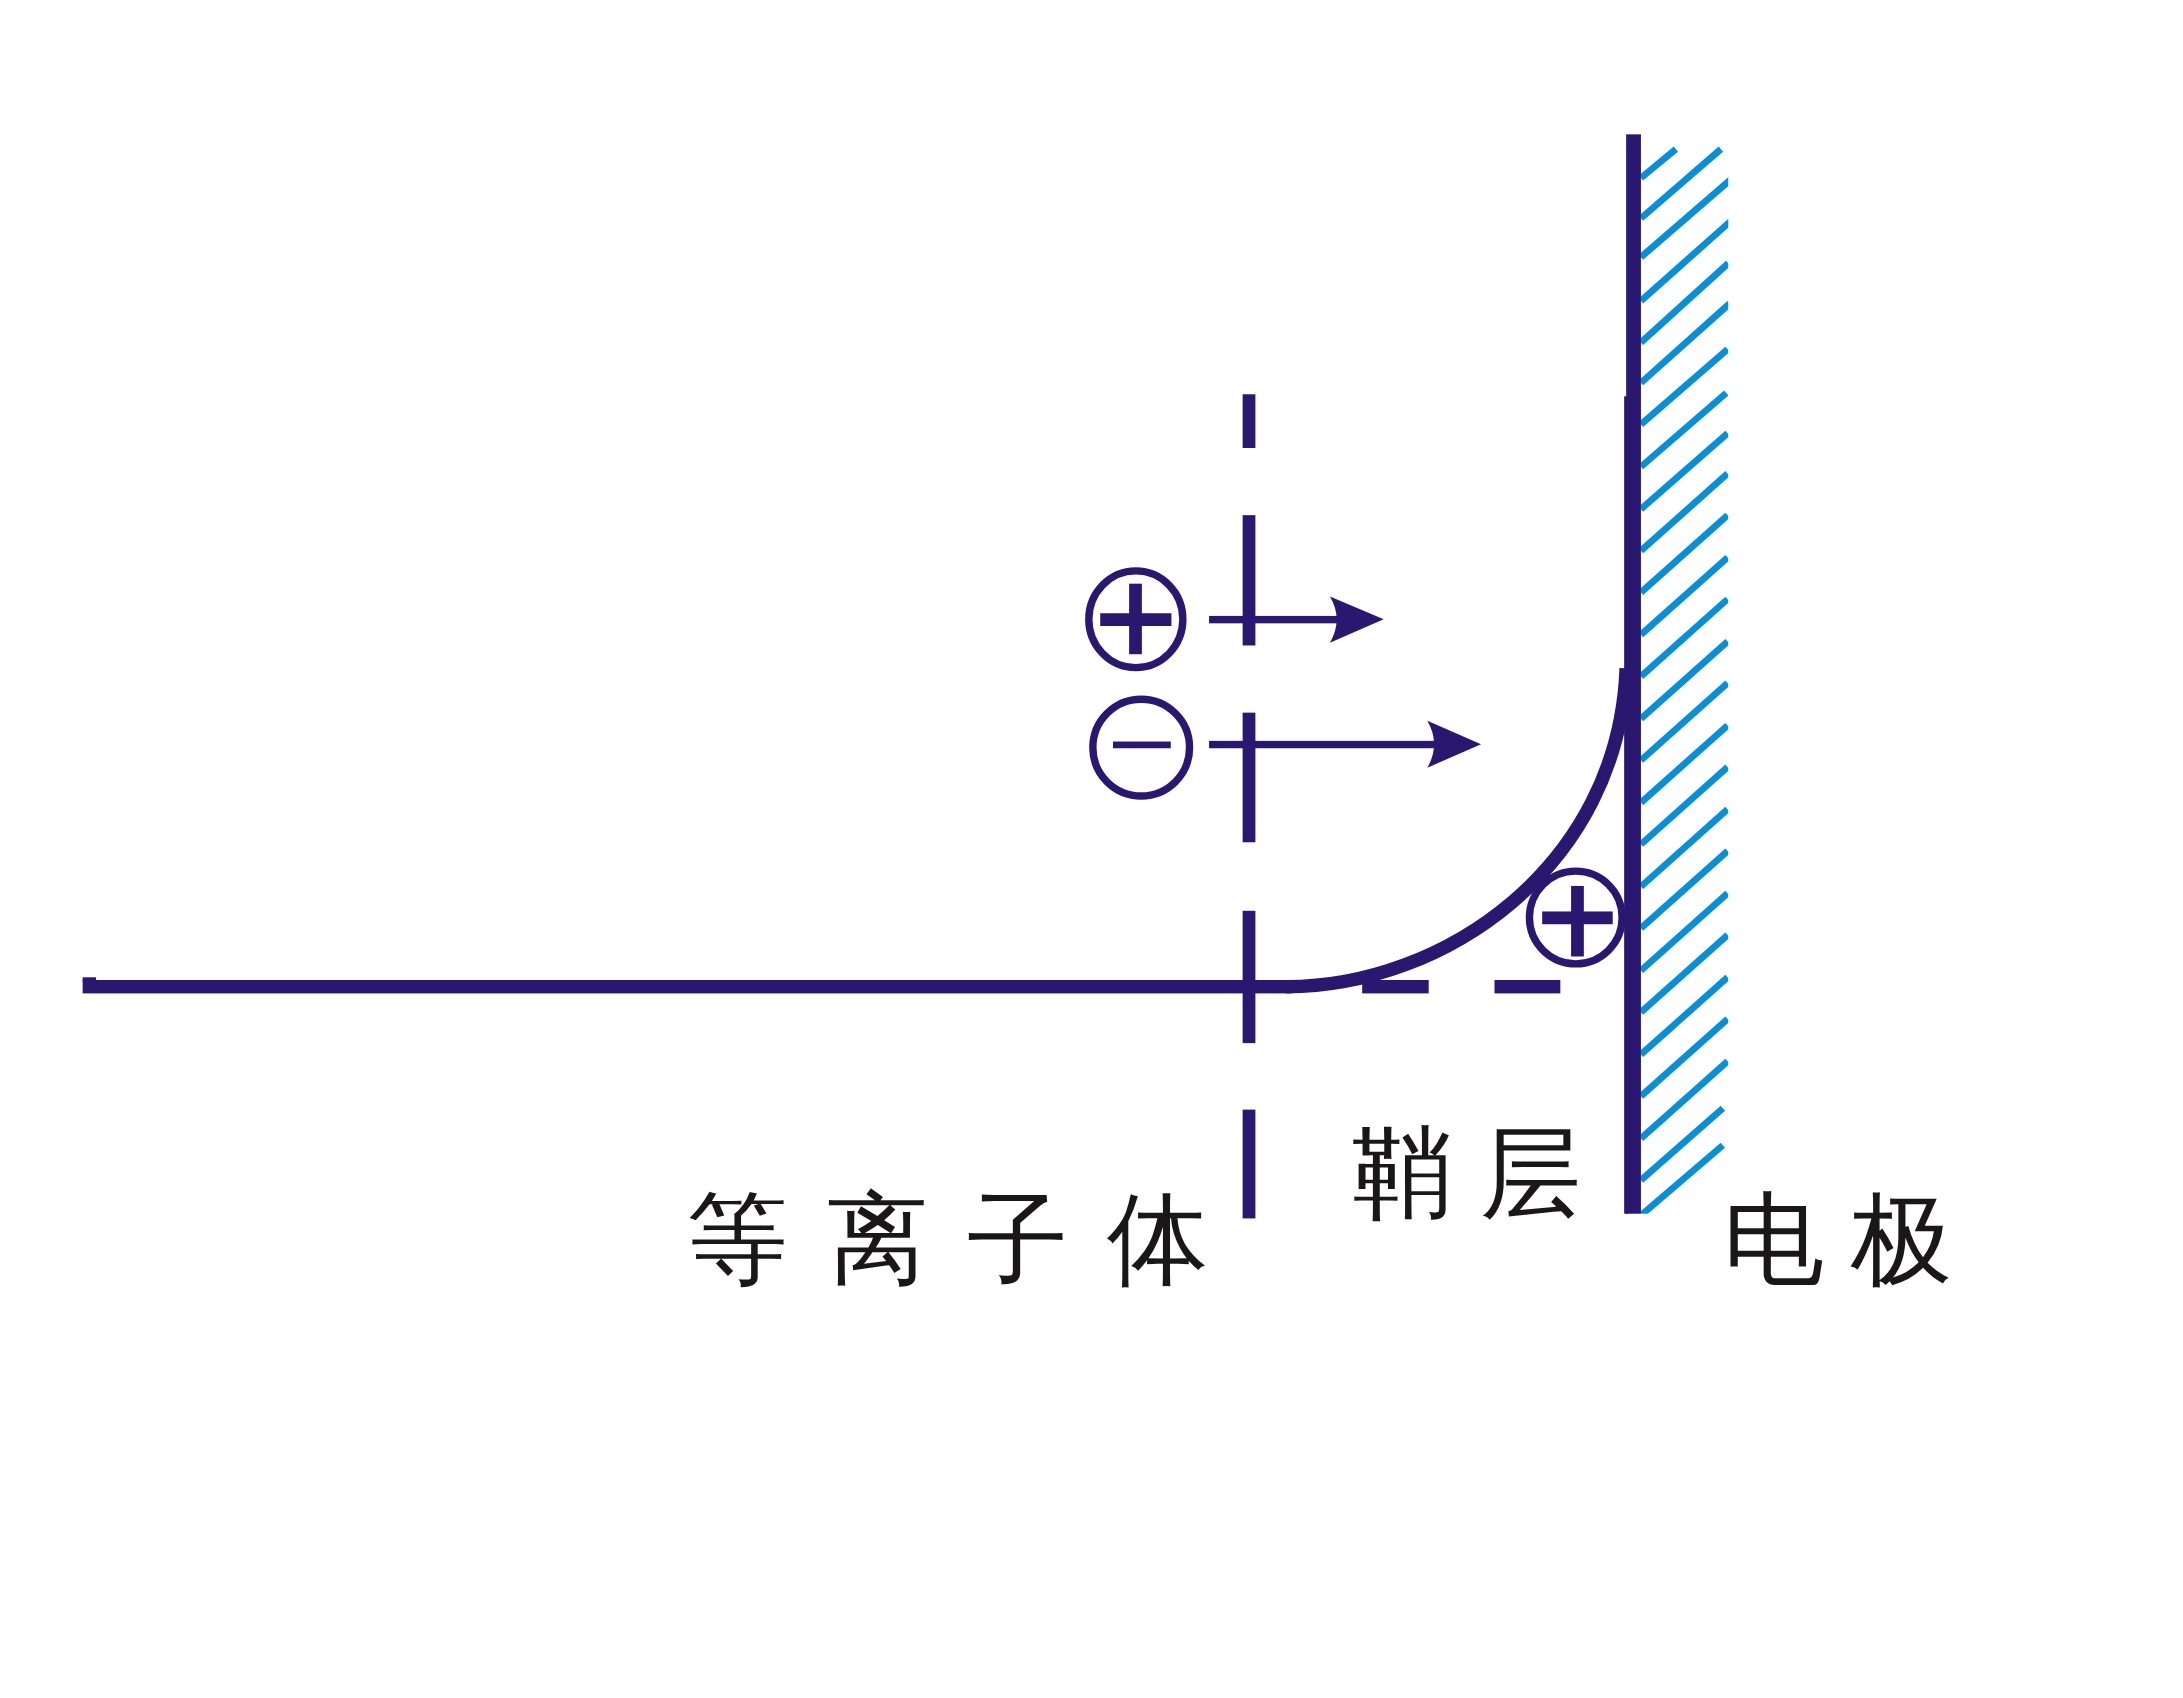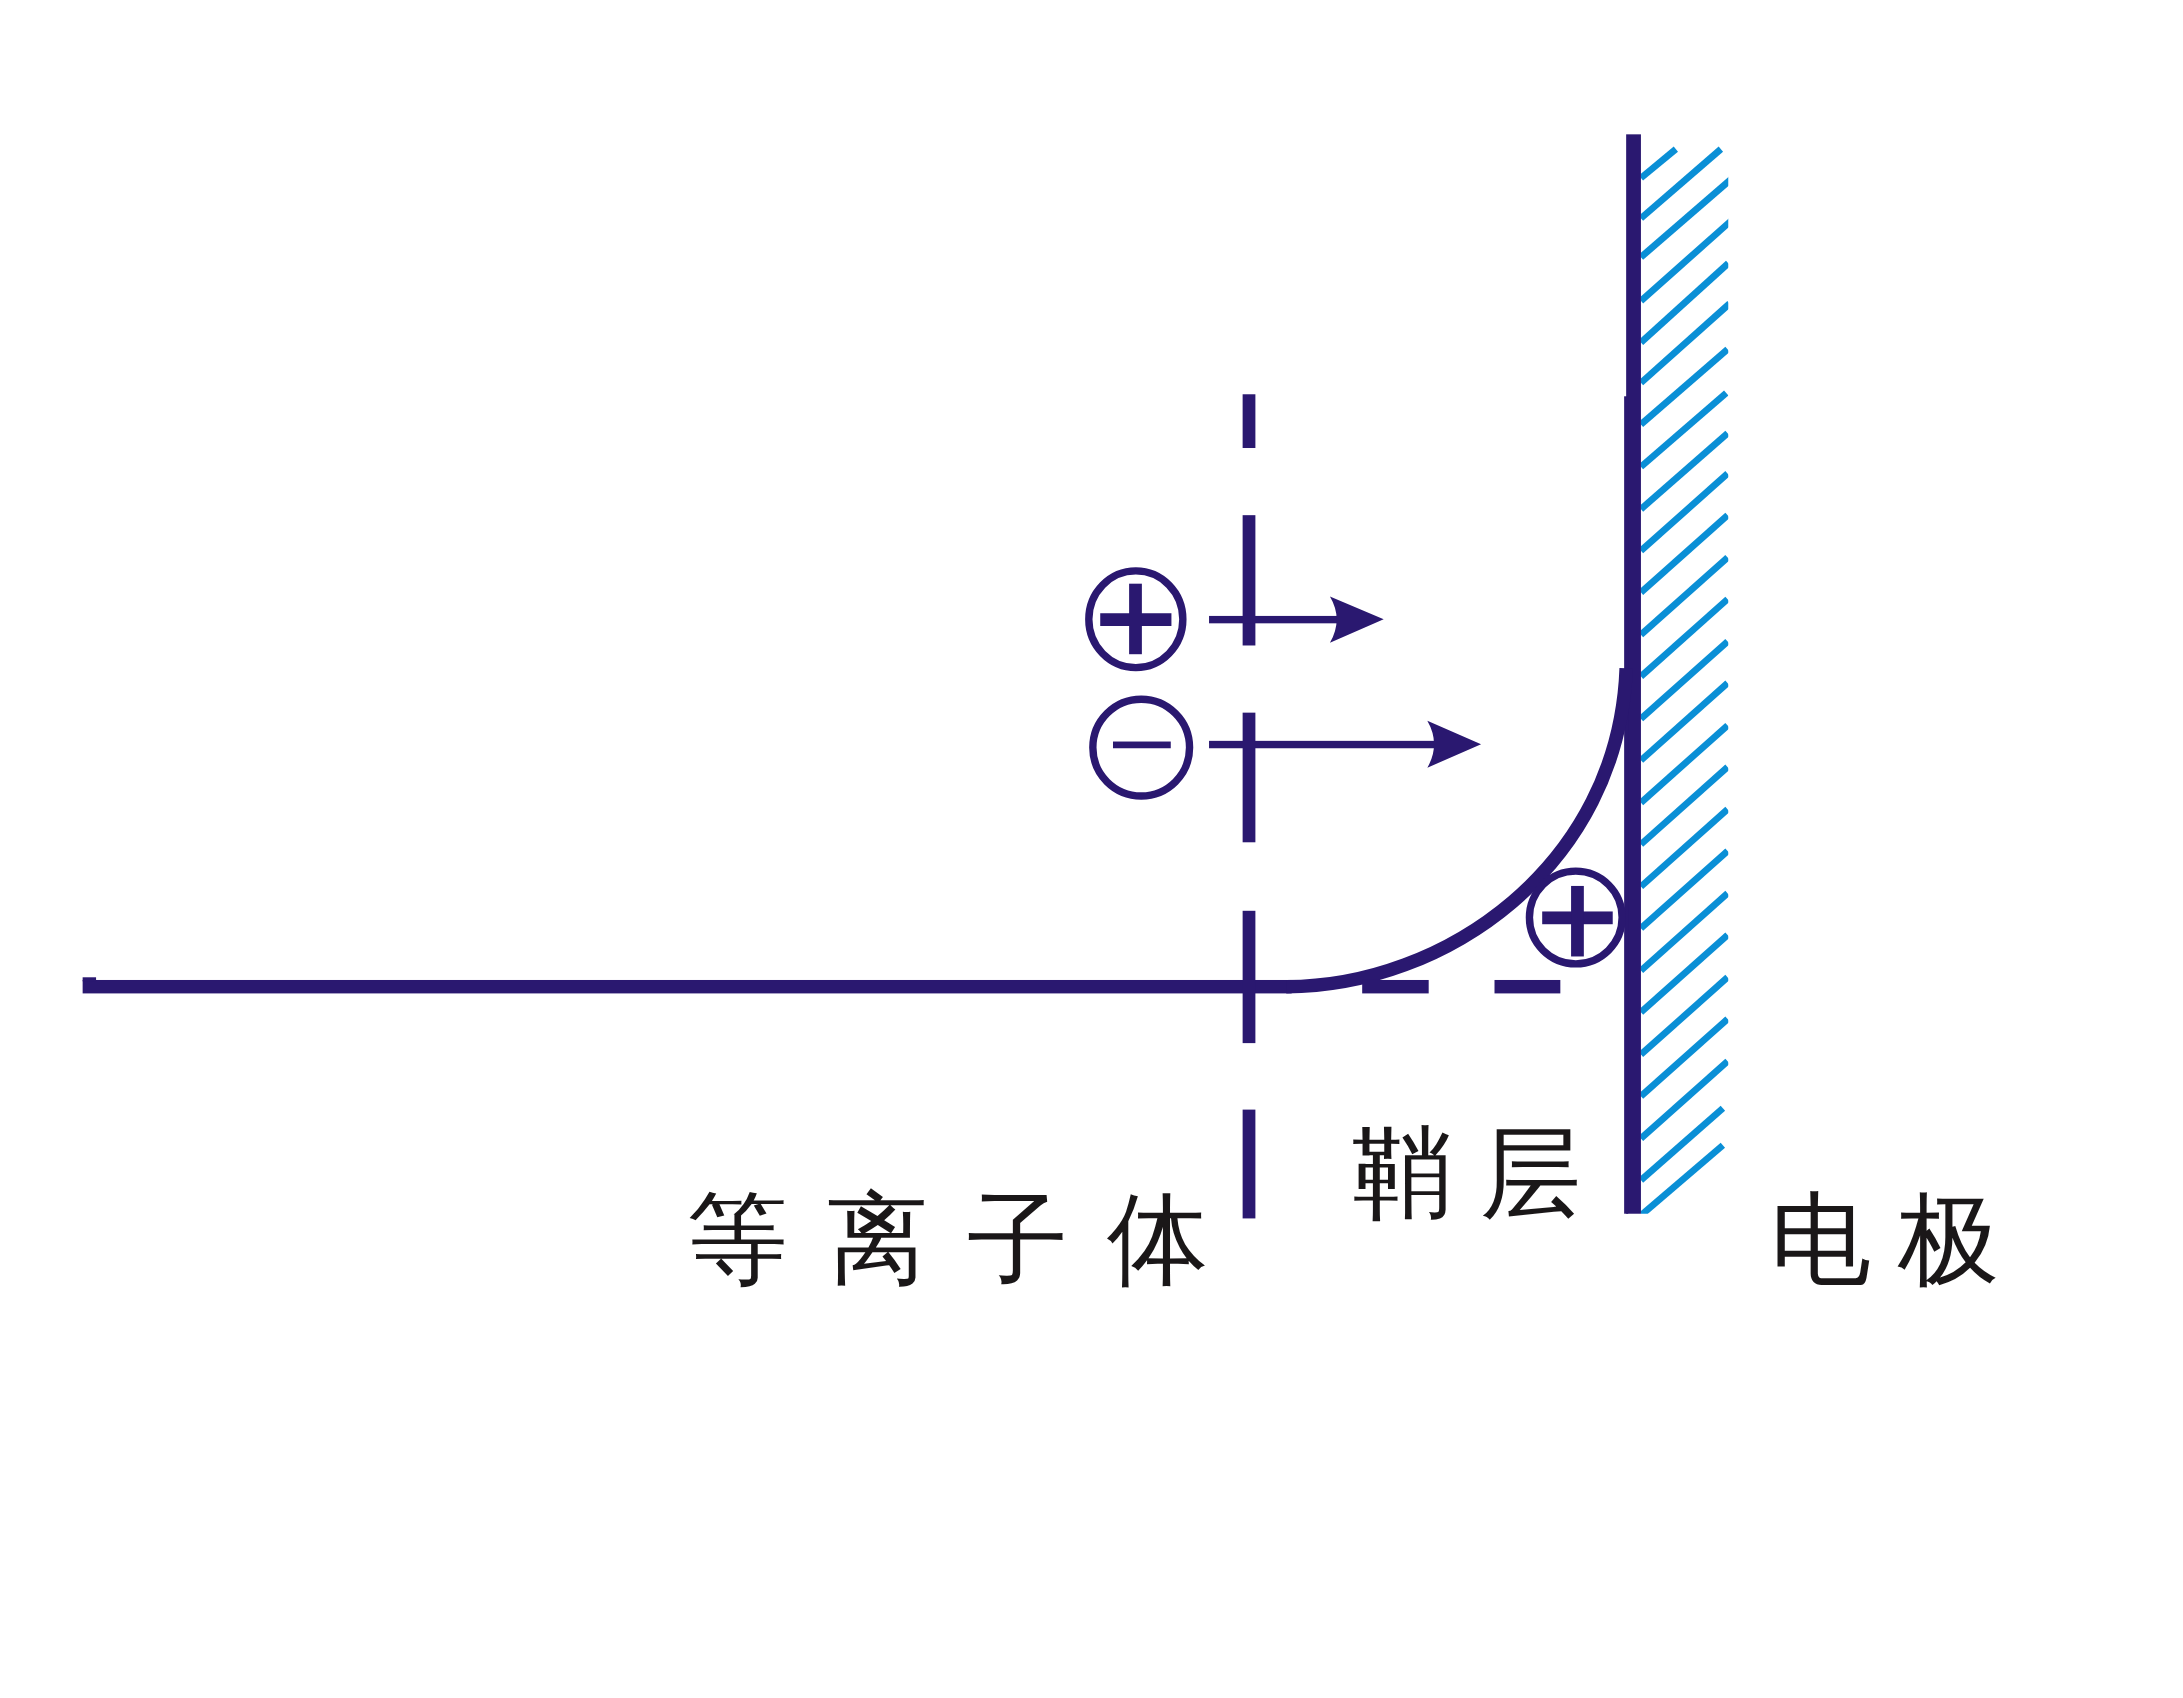--- a/index.html
+++ b/index.html
@@ -8,21 +8,21 @@
   .label {
     position: absolute;
     font-family: "DejaVu Serif", "Liberation Serif", serif;
     font-size: 101px;
     line-height: 1;
     color: #1a1718;
     white-space: nowrap;
   }
   .label-plasma { left: 687px; top: 1189px; letter-spacing: 39px; text-align: center; }
   .label-sheath { left: 1352px; top: 1123px; letter-spacing: 27px; }
-  .label-electrode { left: 1770px; top: 1189px; letter-spacing: 27px; }
+  .label-electrode { left: 1723px; top: 1189px; letter-spacing: 27px; }
 </style>
 </head>
 <body>
 
 <svg id="diagram" viewBox="0 0 3250 2528" xmlns="http://www.w3.org/2000/svg">
   <defs>
     <clipPath id="hatchClip">
       <rect x="2443" y="200" width="130" height="1607"></rect>
     </clipPath>
   </defs>

